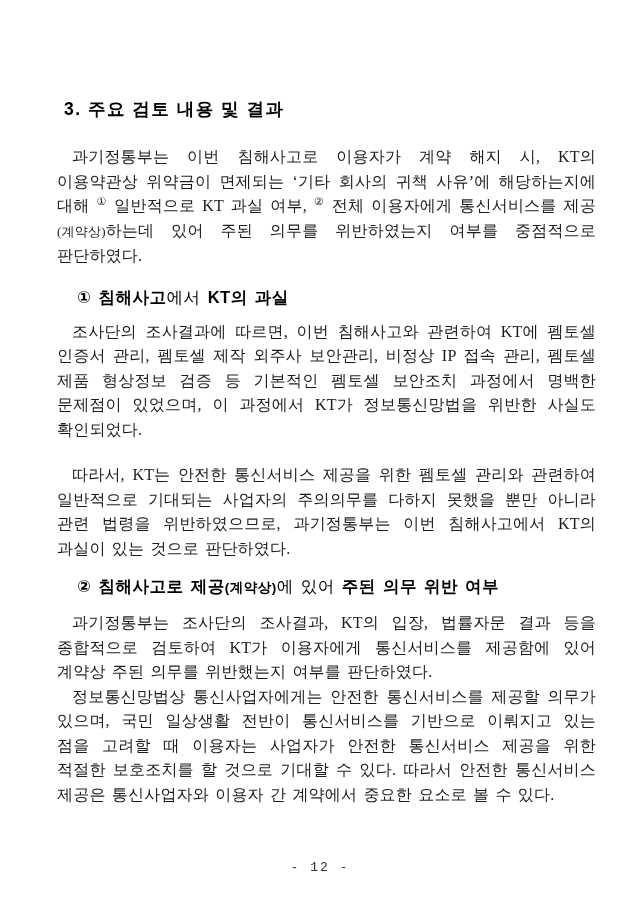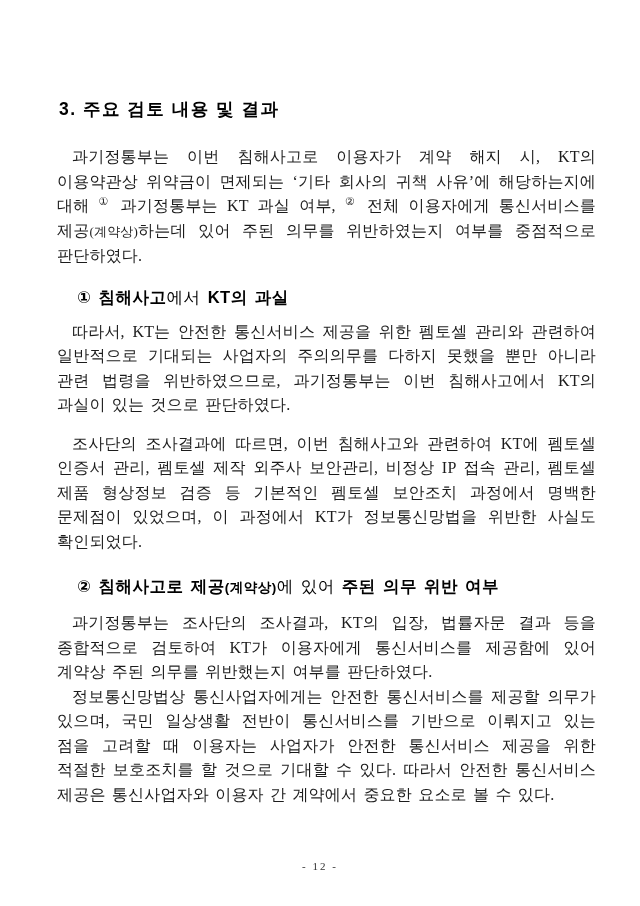--- a/index.html
+++ b/index.html
@@ -21,21 +21,21 @@
     padding: 99px 44px 0 57px;
     background: #ffffff;
   }
   .doc-title {
     font-family: "Liberation Sans", "DejaVu Sans", sans-serif;
     font-weight: bold;
     font-size: 17.5px;
     line-height: 20px;
     letter-spacing: 1.5px;
     color: #000000;
-    margin: 0 0 26px 2px;
+    margin: 0 0 26px 7px;
   }
   .para {
     font-size: 16px;
     line-height: 24.5px;
     text-align: justify;
     color: #1c1c1c;
     margin: 0;
     word-spacing: 2px;
     letter-spacing: 0.2px;
     word-break: keep-all;
@@ -67,40 +67,40 @@
   }
   .hb { font-weight: bold; }
   .hr { font-weight: normal; }
   .hsmall { font-size: 13.5px; }
   .page-number {
     position: absolute;
     left: 0;
     right: 0;
     top: 860px;
     text-align: center;
-    font-family: Liberation Serif, serif;
-    font-size: 11px;
+    font-family: Liberation Mono, monospace;
+    font-size: 13px;
     color: #333333;
     letter-spacing: 2px;
   }
 </style>
 </head>
 <body>
 
 <div class="page">
 
   <h1 class="doc-title">3. 주요 검토 내용 및 결과</h1>
 
-  <p class="para indent mb17"><span>과기정통부는 이번 침해사고로 이용자가 계약 해지 시, KT의 이용약관상 위약금이 면제되는 ‘기타 회사의 귀책 사유’에 해당하는지에 대해 </span><span class="circ">①</span><span> 과기정통부는 KT 과실 여부, </span><span class="circ">②</span><span> 전체 이용자에게 통신서비스를 제공</span><span class="paren-small">(계약상)</span><span>하는데 있어 주된 의무를 위반하였는지 여부를 중점적으로 판단하였다.</span></p>
+  <p class="para indent mb17"><span>과기정통부는 이번 침해사고로 이용자가 계약 해지 시, KT의 이용약관상 위약금이 면제되는 ‘기타 회사의 귀책 사유’에 해당하는지에 대해 </span><span class="circ">①</span><span> 일반적으로 KT 과실 여부, </span><span class="circ">②</span><span> 전체 이용자에게 통신서비스를 제공</span><span class="paren-small">(계약상)</span><span>하는데 있어 주된 의무를 위반하였는지 여부를 중점적으로 판단하였다.</span></p>
 
   <h2 class="sub-heading mb23"><span class="hb">① 침해사고</span><span class="hr">에서</span><span class="hb"> KT의 과실</span></h2>
 
+  <p class="para indent mb21">조사단의 조사결과에 따르면, 이번 침해사고와 관련하여 KT에 펨토셀 인증서 관리, 펨토셀 제작 외주사 보안관리, 비정상 IP 접속 관리, 펨토셀 제품 형상정보 검증 등 기본적인 펨토셀 보안조치 과정에서 명백한 문제점이 있었으며, 이 과정에서 KT가 정보통신망법을 위반한 사실도 확인되었다.</p>
+
   <p class="para indent mb14">따라서, KT는 안전한 통신서비스 제공을 위한 펨토셀 관리와 관련하여 일반적으로 기대되는 사업자의 주의의무를 다하지 못했을 뿐만 아니라 관련 법령을 위반하였으므로, 과기정통부는 이번 침해사고에서 KT의 과실이 있는 것으로 판단하였다.</p>
-
-  <p class="para indent mb21">조사단의 조사결과에 따르면, 이번 침해사고와 관련하여 KT에 펨토셀 인증서 관리, 펨토셀 제작 외주사 보안관리, 비정상 IP 접속 관리, 펨토셀 제품 형상정보 검증 등 기본적인 펨토셀 보안조치 과정에서 명백한 문제점이 있었으며, 이 과정에서 KT가 정보통신망법을 위반한 사실도 확인되었다.</p>
 
   <h2 class="sub-heading mb21"><span class="hb">② 침해사고로 제공</span><span class="hb hsmall">(계약상)</span><span class="hr">에 있어</span><span class="hb"> 주된 의무 위반 여부</span></h2>
 
   <p class="para indent mb16">과기정통부는 조사단의 조사결과, KT의 입장, 법률자문 결과 등을 종합적으로 검토하여 KT가 이용자에게 통신서비스를 제공함에 있어 계약상 주된 의무를 위반했는지 여부를 판단하였다.</p>
 
   <p class="para indent">정보통신망법상 통신사업자에게는 안전한 통신서비스를 제공할 의무가 있으며, 국민 일상생활 전반이 통신서비스를 기반으로 이뤄지고 있는 점을 고려할 때 이용자는 사업자가 안전한 통신서비스 제공을 위한 적절한 보호조치를 할 것으로 기대할 수 있다. 따라서 안전한 통신서비스 제공은 통신사업자와 이용자 간 계약에서 중요한 요소로 볼 수 있다.</p>
 
   <div class="page-number">- 12 -</div>
 
 </div>

